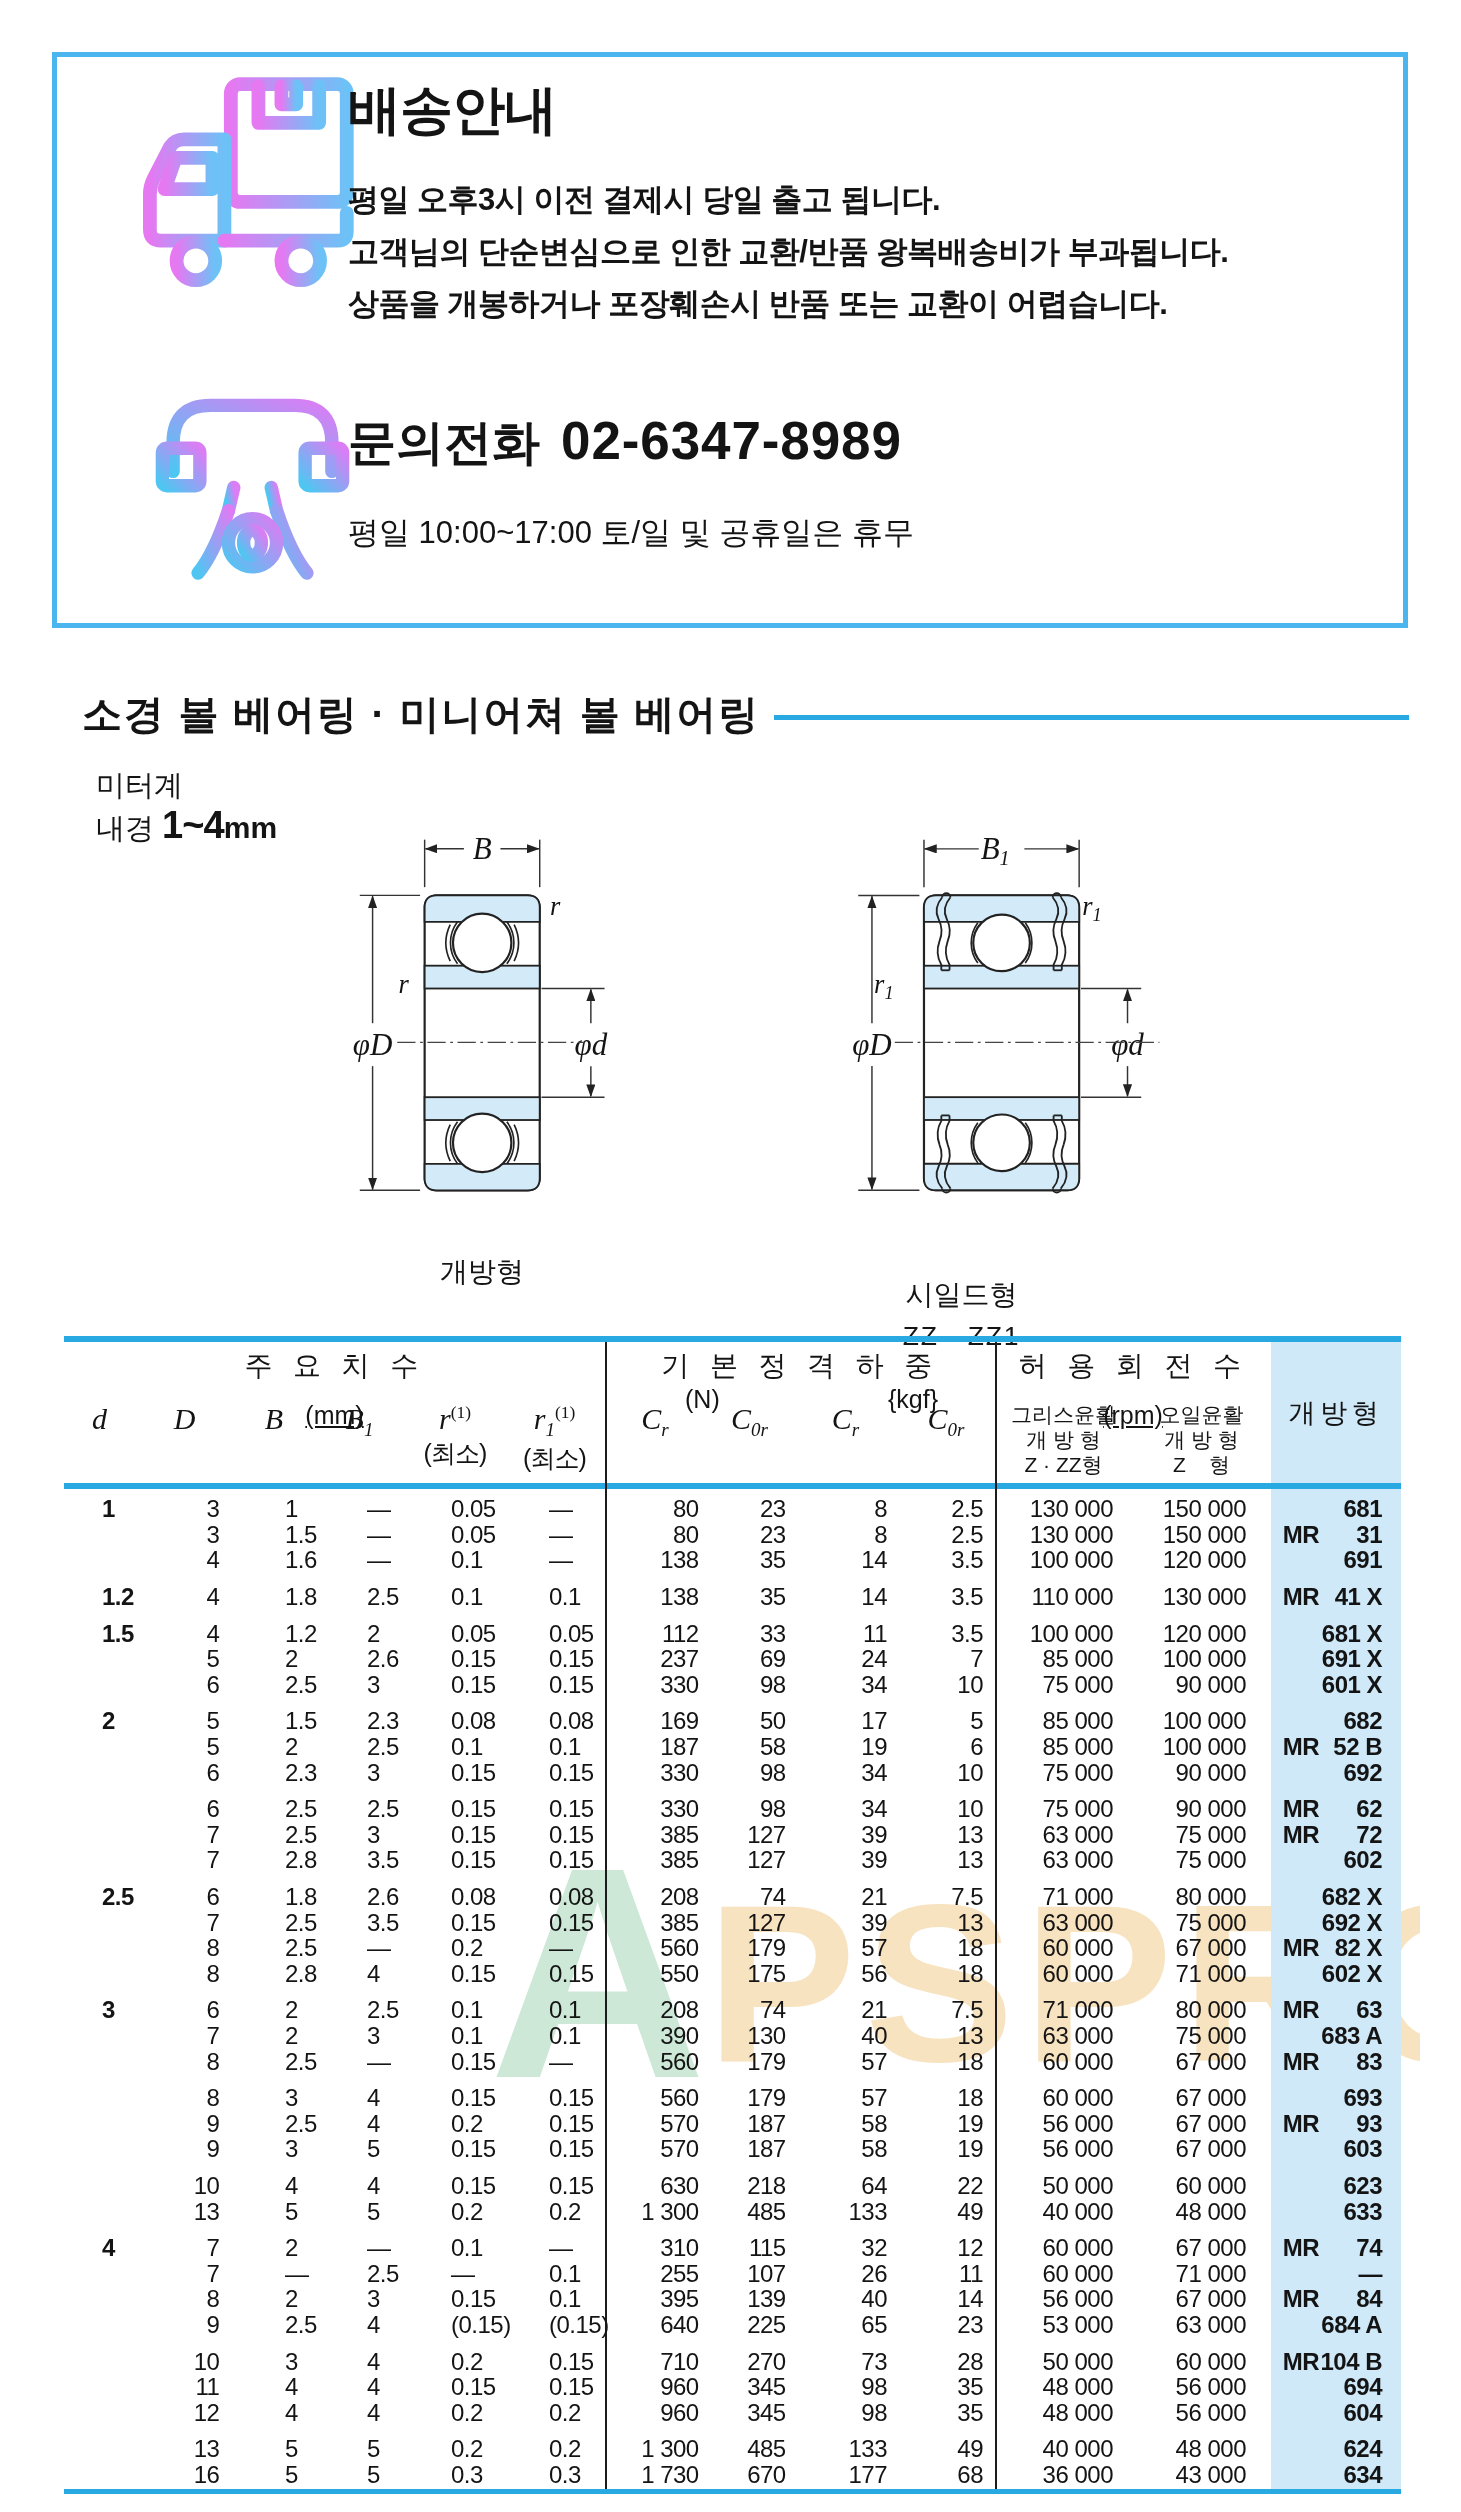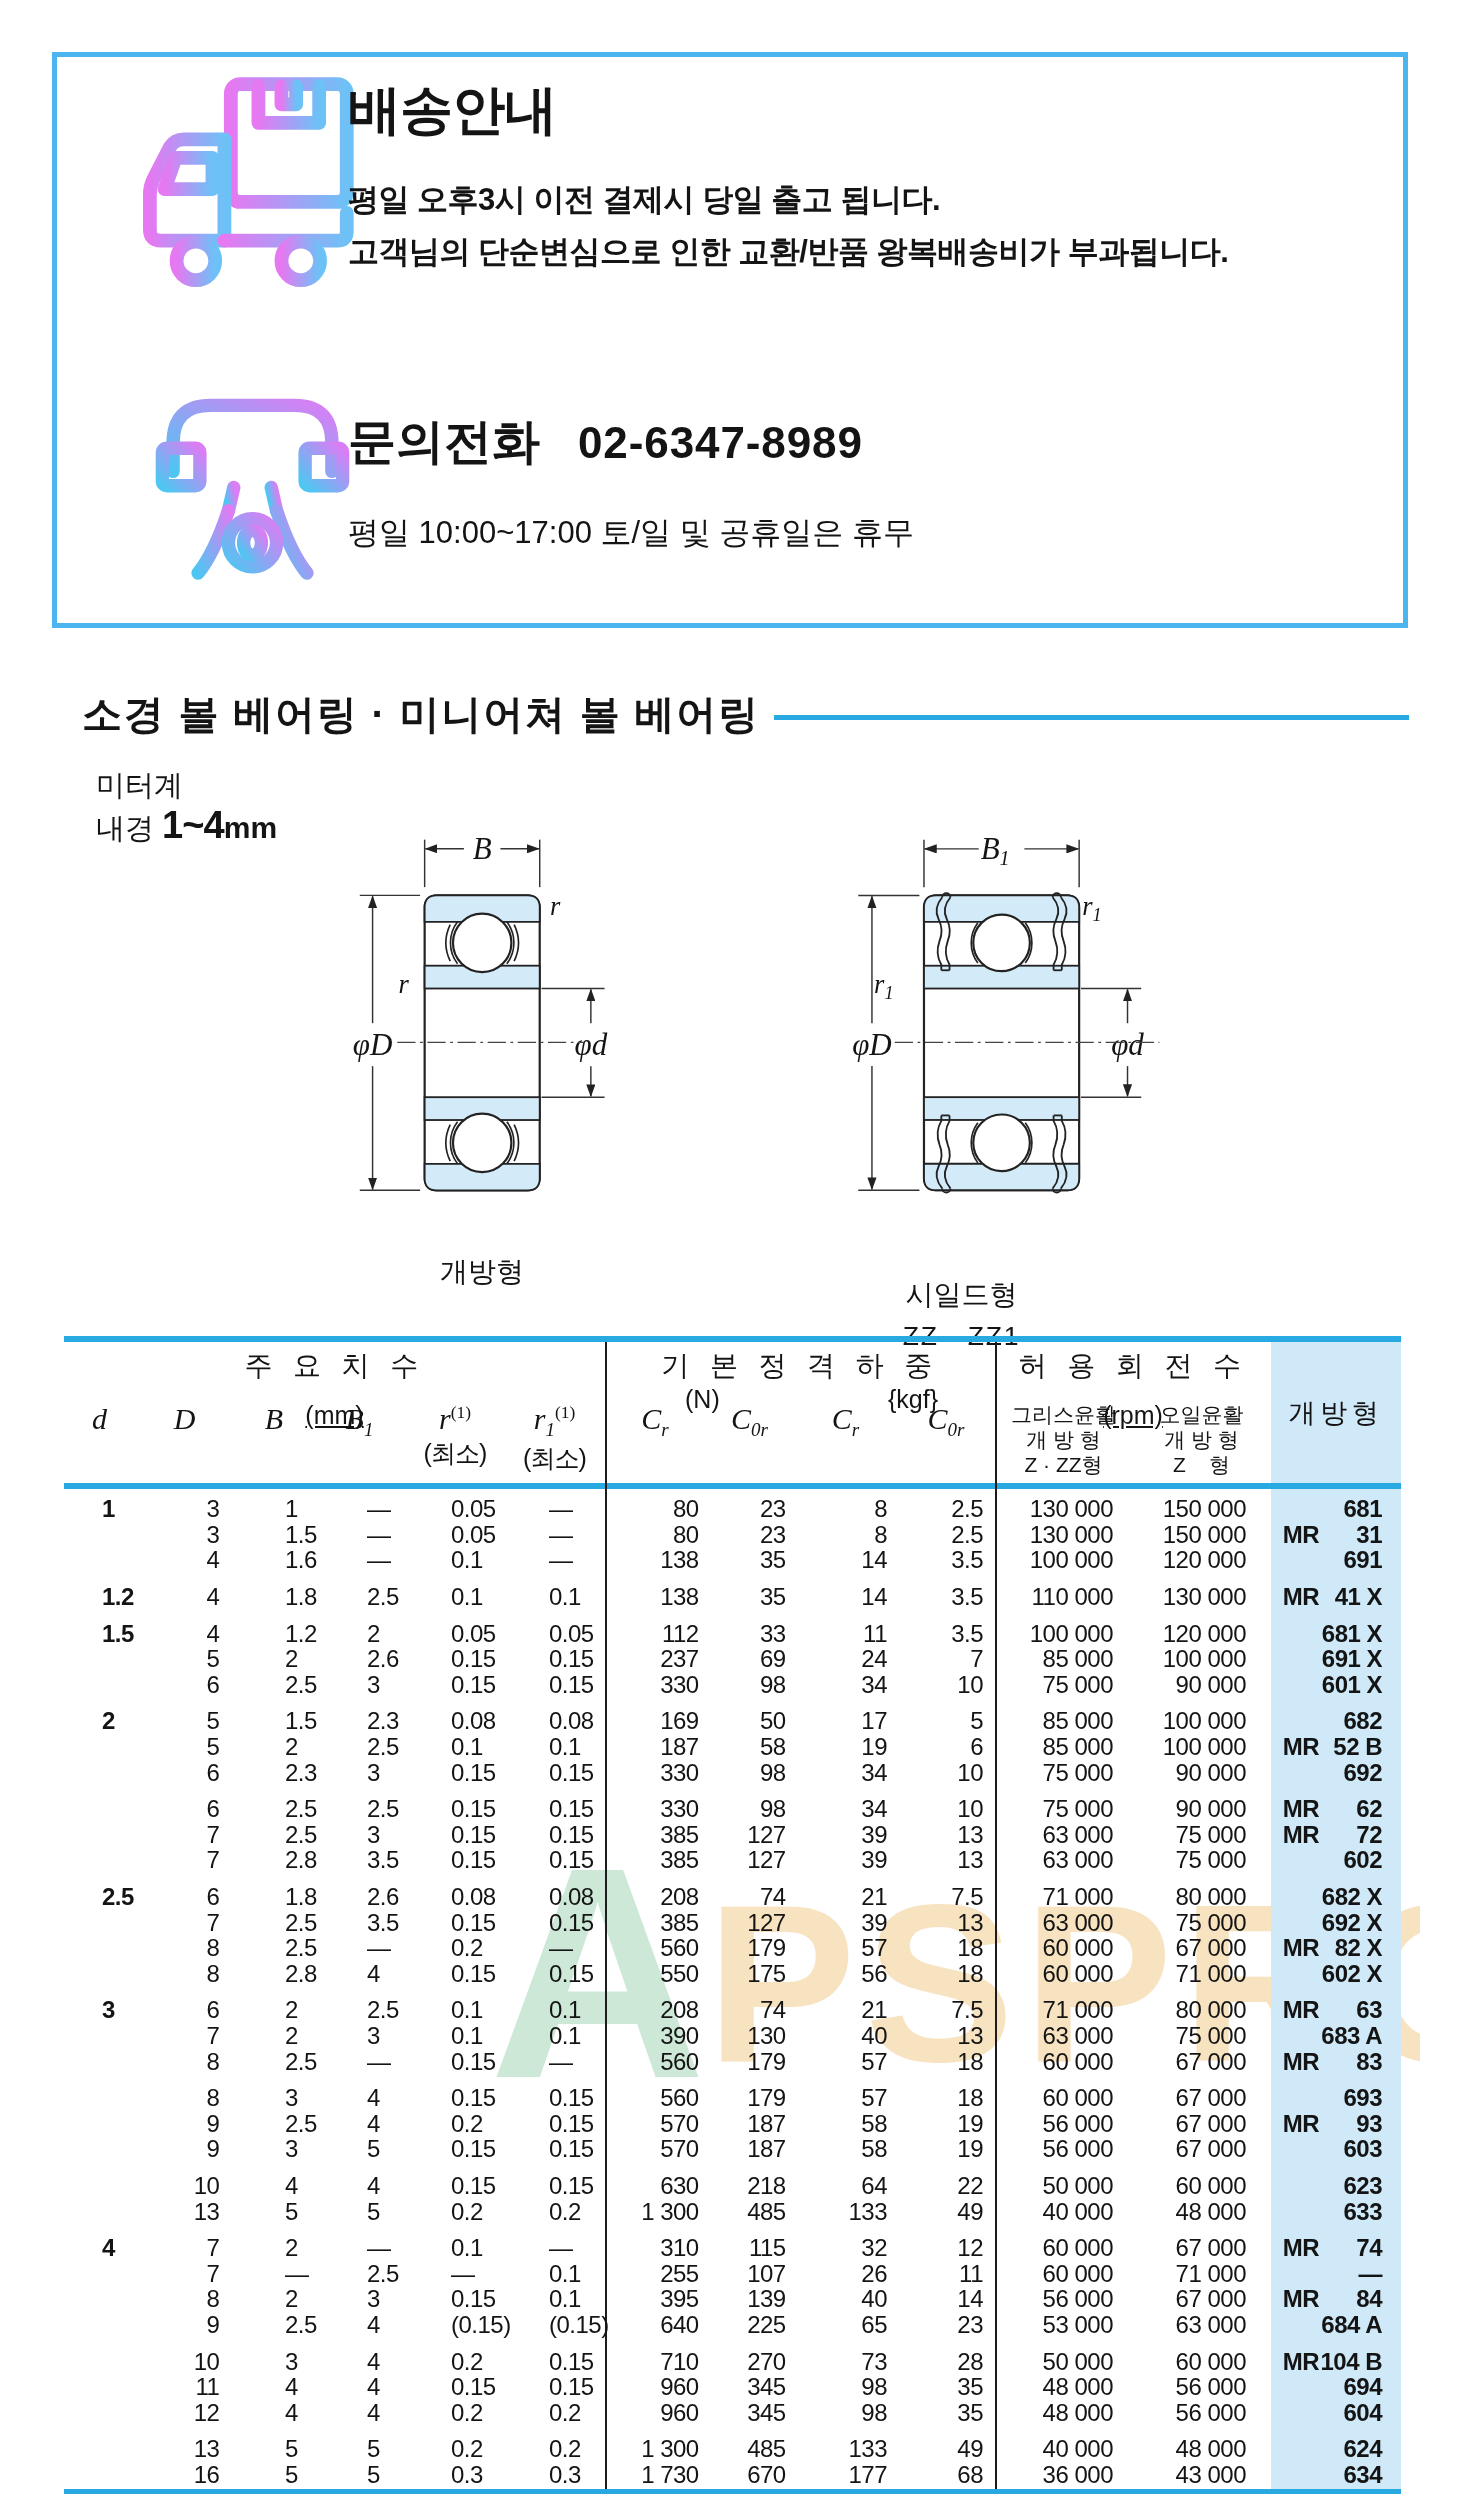--- a/index.html
+++ b/index.html
@@ -7,21 +7,21 @@
   .page{position:relative;width:1420px;height:2512px;background:#fff;overflow:hidden;border-radius:18px;}
 
   
   .info-box{position:absolute;left:52px;top:52px;width:1356px;height:576px;border:5.5px solid #4ab5ee;box-sizing:border-box;background:#fff;}
   .truck-icon{position:absolute;left:80px;top:18px;width:230px;height:230px;}
   .box-title{position:absolute;left:291px;top:18px;font-size:53px;font-weight:800;letter-spacing:-0.9px;}
   .box-lines{position:absolute;left:291px;top:117px;font-size:31px;font-weight:700;line-height:52px;letter-spacing:-0.5px;}
   .phone-icon{position:absolute;left:84px;top:327px;width:223px;height:223px;}
   .phone-row{position:absolute;left:291px;top:353px;font-weight:800;white-space:nowrap;}
   .phone-label{font-size:48px;}
-  .phone-number{font-size:44px;margin-left:38px;letter-spacing:0.9px;}
+  .phone-number{font-size:53px;margin-left:21px;letter-spacing:0.9px;}
   .phone-hours{position:absolute;left:291px;top:455px;font-size:31px;font-weight:400;}
 
   
   .section-head{position:absolute;left:82px;top:687px;width:1327px;display:flex;align-items:center;gap:14.6px;}
   .section-title{font-size:40px;font-weight:700;letter-spacing:1.8px;white-space:nowrap;}
   .section-rule{flex:1;height:4.6px;background:#29a9e1;margin-top:5.5px;}
   .meta1{position:absolute;left:96px;top:766px;font-size:29px;font-weight:400;}
   .meta2{position:absolute;left:96px;top:804px;font-size:29px;font-weight:500;}
   .meta2 .bore-val{font-size:38px;font-weight:800;letter-spacing:-0.9px;}
   .meta2 .bore-unit{font-size:30px;font-weight:800;}
@@ -108,20 +108,21 @@
       <circle cx="178" cy="202" r="14" fill="#fff"></circle>
       <g stroke="url(#tg)" stroke-width="15" fill="none">
         <circle cx="64" cy="202" r="21"></circle>
         <circle cx="178" cy="202" r="21"></circle>
       </g>
     </svg>
     <div class="box-title">배송안내</div>
     <div class="box-lines">
       <div>평일 오후3시 이전 결제시 당일 출고 됩니다.</div>
       <div>고객님의 단순변심으로 인한 교환/반품 왕복배송비가 부과됩니다.</div>
+      <div>상품을 개봉하거나 포장훼손시 반품 또는 교환이 어렵습니다.</div>
     </div>
     <svg class="phone-icon" viewBox="0 0 250 250">
       <defs>
         <linearGradient id="pg" x1="0" y1="1" x2="1" y2="0">
           <stop offset="0" stop-color="#4fc6f2"></stop>
             <stop offset="1" stop-color="#db7df4"></stop>
         </linearGradient>
       </defs>
       <g stroke="url(#pg)" stroke-width="15" fill="none" stroke-linecap="round" stroke-linejoin="round">
         <path d="M36,98 V66 Q36,24 78,24 H172 Q214,24 214,66 V98"></path>

